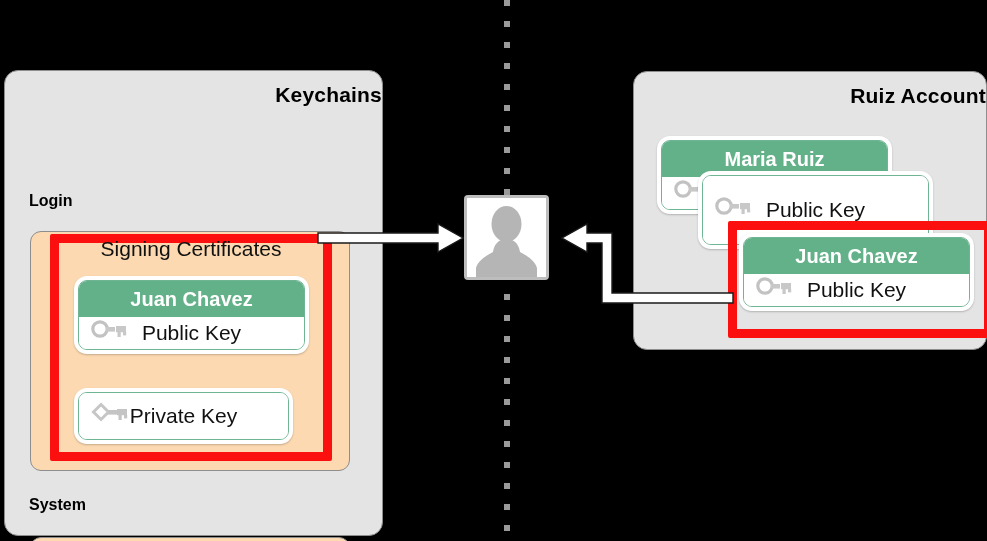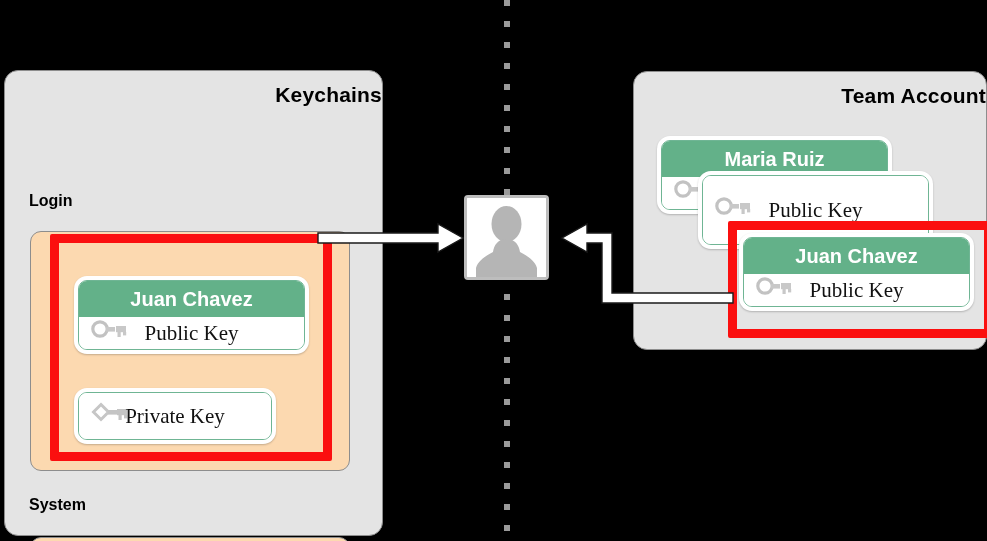--- a/index.html
+++ b/index.html
@@ -138,32 +138,31 @@
     align-items: center;
     background: #ffffff;
     position: relative;
   }
   .idcard-body .keylabel {
     position: absolute;
     left: 0; right: 0;
     text-align: center;
     font-size: 21px;
     color: #111111;
-    font-family: Liberation Serif, serif;
   }
   .key-icon {
     position: absolute;
     left: 12px;
     top: 50%;
     transform: translateY(-50%);
   }
 
   
   .card-juan-left    { left: 69px;  top: 205px; width: 235px; height: 78px; }
-  .card-private-left { left: 69px;  top: 317px; width: 202px; height: 56px; }
+  .card-private-left { left: 69px;  top: 317px; width: 219px; height: 56px; }
   .card-private-left .idcard-inner { flex-direction: row; }
 
   
   .card-maria { left: 657px; top: 136px; width: 235px; height: 78px; z-index: 3; }
   .card-bill  { left: 698px; top: 171px; width: 235px; height: 78px; z-index: 4; }
   .card-juan-right { left: 739px; top: 233px; width: 235px; height: 78px; z-index: 5; }
 
   
   .avatar {
     position: absolute;
@@ -203,20 +202,21 @@
     <div class="panel-title">Keychains</div>
 
     <div class="section-label label-login">Login</div>
 
     <div class="section-label label-system">System</div>
 
     <div class="orange-box signing-box"></div>
 
     <div class="red-box red-left"></div>
 
+    <div class="signing-title">Signing Certificates</div>
 
     <div class="idcard card-juan-left">
       <div class="idcard-inner">
         <div class="idcard-head">Juan Chavez</div>
         <div class="idcard-body">
           <span class="key-icon">
             <svg width="38" height="22" viewBox="0 0 38 22">
               <g fill="#c8c8c8" stroke="#b0b0b0" stroke-width="1">
                 <circle cx="9" cy="9" r="7.2" fill="none" stroke="#c2c2c2" stroke-width="3.2"></circle>
                 <rect x="15" y="7" width="9" height="4.6" stroke="none"></rect>
@@ -249,21 +249,21 @@
         </div>
       </div>
     </div>
 
     <div class="orange-box intermediate-box">
       
     </div>
   </div>
 
   <div class="panel panel-right">
-    <div class="panel-title">Team Account</div>
+    <div class="panel-title">Ruiz Account</div>
   </div>
 
   <div class="idcard card-maria">
     <div class="idcard-inner">
       <div class="idcard-head">Maria Ruiz</div>
       <div class="idcard-body">
         <span class="key-icon">
           <svg width="38" height="22" viewBox="0 0 38 22">
             <g fill="#c8c8c8">
               <circle cx="9" cy="9" r="7.2" fill="none" stroke="#c2c2c2" stroke-width="3.2"></circle>

